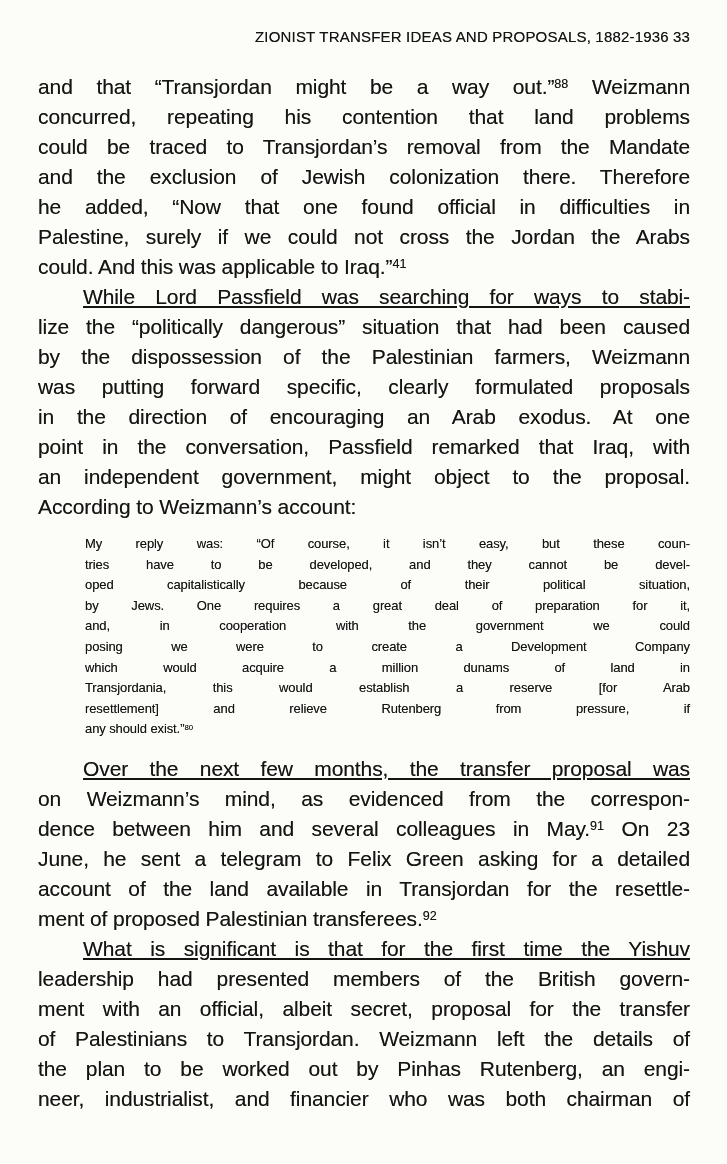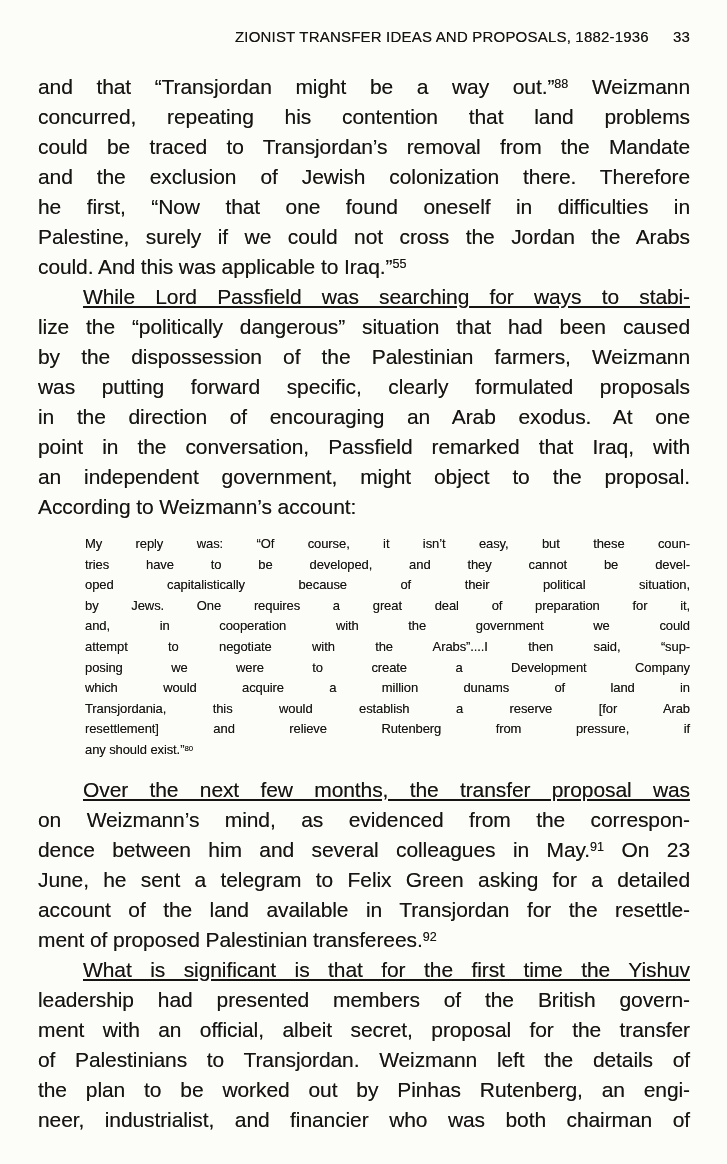--- a/index.html
+++ b/index.html
@@ -18,21 +18,21 @@
     height: 1164px;
     margin: 0 auto;
     background: var(--paper);
     color: var(--ink);
     overflow: hidden;
   }
   .running-header {
     display: flex;
     justify-content: flex-end;
     align-items: baseline;
-    gap: 24px;
+    gap: 4px;
     padding: 28px 37px 0 38px;
     font-size: 15px;
     letter-spacing: 0.2px;
     white-space: nowrap;
     text-shadow: 0 0 0.5px rgba(20,18,16,0.65);
   }
   .body-text {
     padding: 27px 37px 0 38px;
     font-size: 21px;
     letter-spacing: -0.1px;
@@ -68,41 +68,40 @@
   <div class="running-header">
     <span>ZIONIST TRANSFER IDEAS AND PROPOSALS, 1882-1936</span>
     <span>33</span>
   </div>
   <div class="body-text">
       <div class="paragraph">
         <div class="line">and that “Transjordan might be a way out.”<sup>88</sup> Weizmann</div>
         <div class="line">concurred, repeating his contention that land problems</div>
         <div class="line">could be traced to Transjordan’s removal from the Mandate</div>
         <div class="line">and the exclusion of Jewish colonization there. Therefore</div>
-        <div class="line">he first, “Now that one found oneself in difficulties in</div>
+        <div class="line">he added, “Now that one found official in difficulties in</div>
         <div class="line">Palestine, surely if we could not cross the Jordan the Arabs</div>
-        <div class="line last">could. And this was applicable to Iraq.”<sup>55</sup></div>
+        <div class="line last">could. And this was applicable to Iraq.”<sup>41</sup></div>
       </div>
       <div class="paragraph">
         <div class="line indent">While Lord Passfield was searching for ways to stabi-</div>
         <div class="line">lize the “politically dangerous” situation that had been caused</div>
         <div class="line">by the dispossession of the Palestinian farmers, Weizmann</div>
         <div class="line">was putting forward specific, clearly formulated proposals</div>
         <div class="line">in the direction of encouraging an Arab exodus. At one</div>
         <div class="line">point in the conversation, Passfield remarked that Iraq, with</div>
         <div class="line">an independent government, might object to the proposal.</div>
         <div class="line last">According to Weizmann’s account:</div>
       </div>
       <div class="blockquote">
         <div class="line">My reply was: “Of course, it isn’t easy, but these coun-</div>
         <div class="line">tries have to be developed, and they cannot be devel-</div>
         <div class="line">oped capitalistically because of their political situation,</div>
         <div class="line">by Jews. One requires a great deal of preparation for it,</div>
         <div class="line">and, in cooperation with the government we could</div>
-        <div class="line">attempt to negotiate with the Arabs”....I then said, “sup-</div>
         <div class="line">posing we were to create a Development Company</div>
         <div class="line">which would acquire a million dunams of land in</div>
         <div class="line">Transjordania, this would establish a reserve [for Arab</div>
         <div class="line">resettlement] and relieve Rutenberg from pressure, if</div>
         <div class="line last">any should exist.”<sup>80</sup></div>
       </div>
       <div class="paragraph">
         <div class="line indent">Over the next few months, the transfer proposal was</div>
         <div class="line">on Weizmann’s mind, as evidenced from the correspon-</div>
         <div class="line">dence between him and several colleagues in May.<sup>91</sup> On 23</div>

